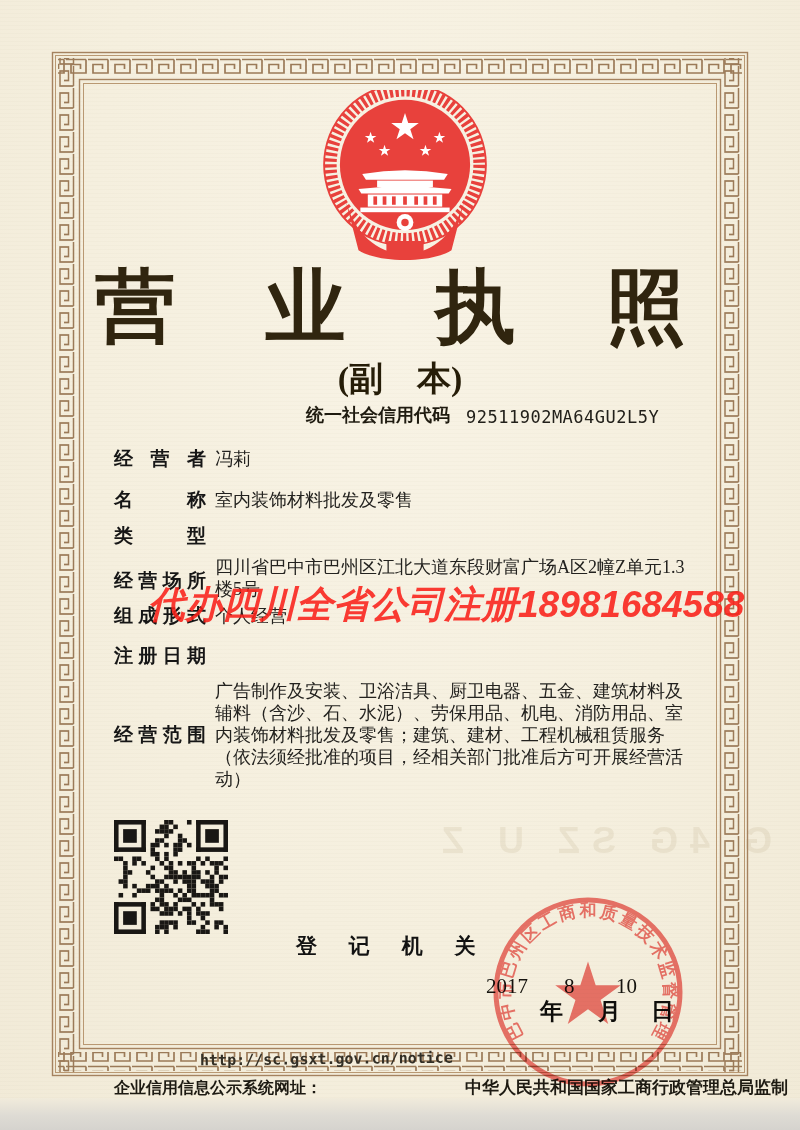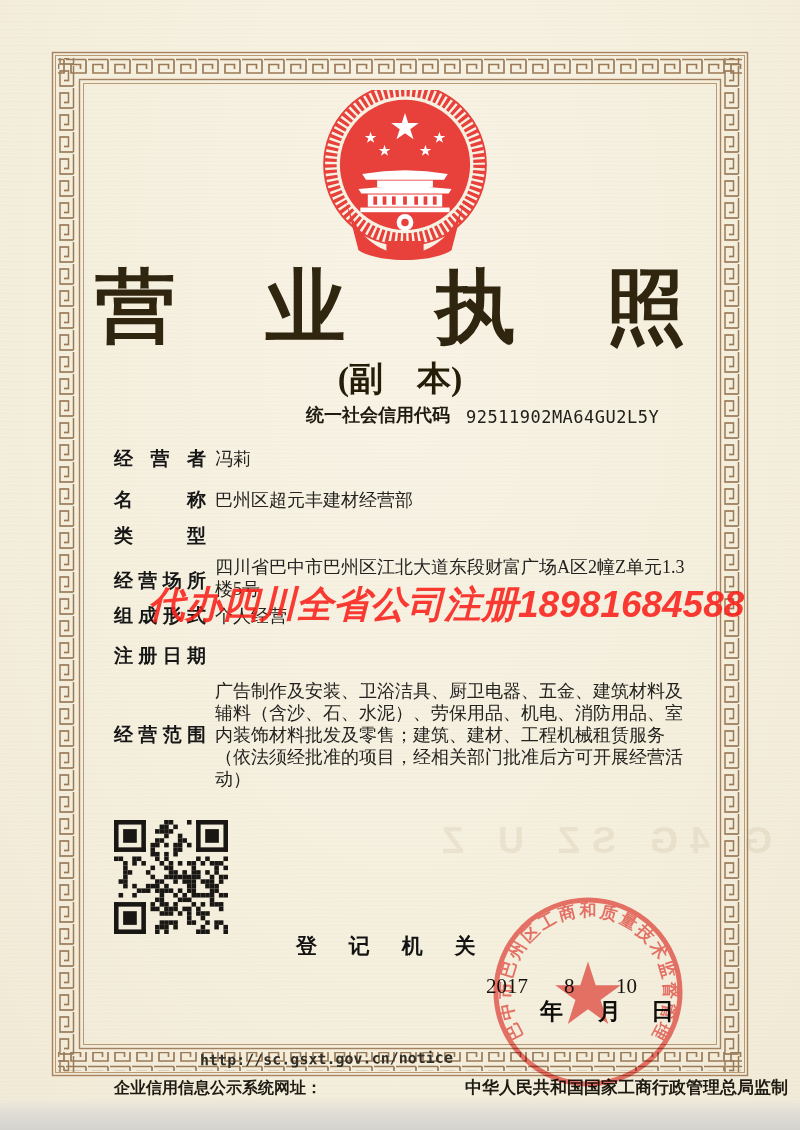--- a/index.html
+++ b/index.html
@@ -128,21 +128,21 @@
     <span class="code">92511902MA64GU2L5Y</span>
   </div>
 
   <div class="fields">
     <div class="row" style="top:446px">
       <span class="label">经营者</span>
       <span class="value">冯莉</span>
     </div>
     <div class="row" style="top:487px">
       <span class="label">名称</span>
-      <span class="value">巴州区超元丰建材经营部</span>
+      <span class="value">室内装饰材料批发及零售</span>
     </div>
     <div class="row" style="top:523px">
       <span class="label">类型</span>
     </div>
     <div class="row" style="top:556px">
       <span class="label" style="margin-top:6px">经营场所</span>
       <span class="value">四川省巴中市巴州区江北大道东段财富广场A区2幢Z单元1.3楼5号</span>
     </div>
     <div class="row" style="top:603px">
       <span class="label">组成形式</span>

